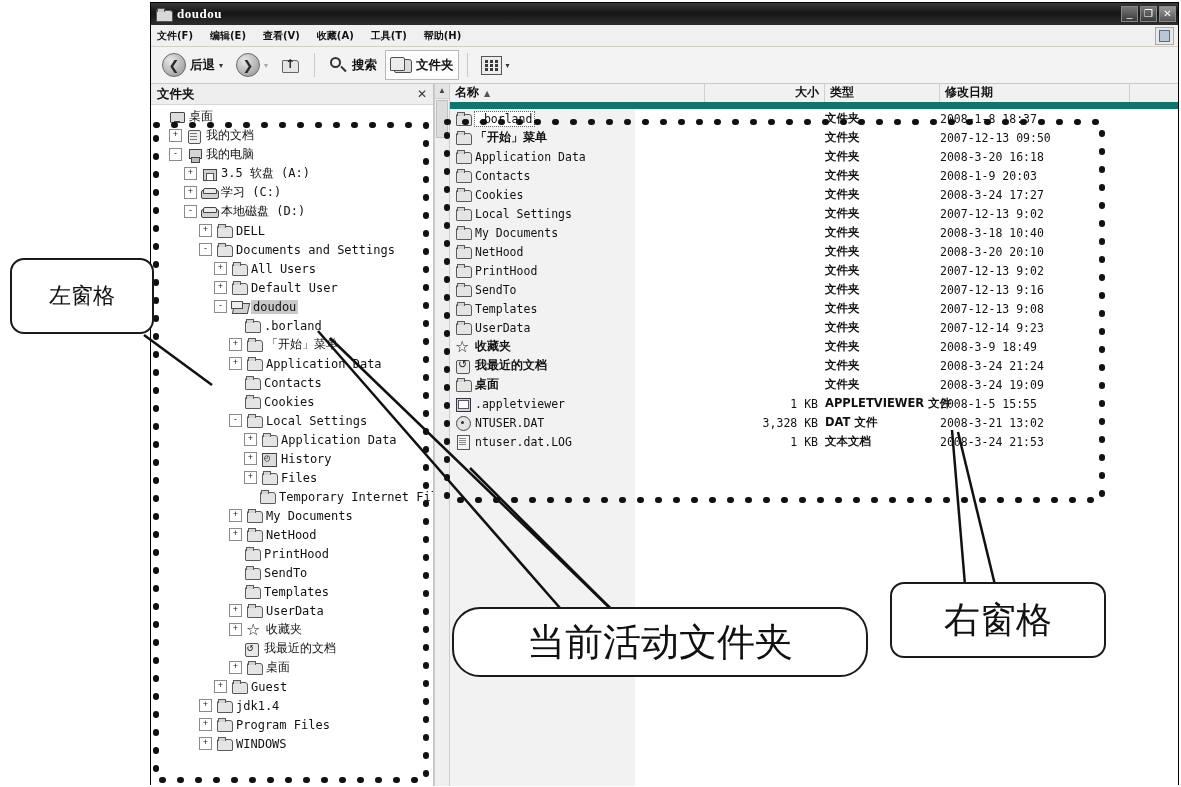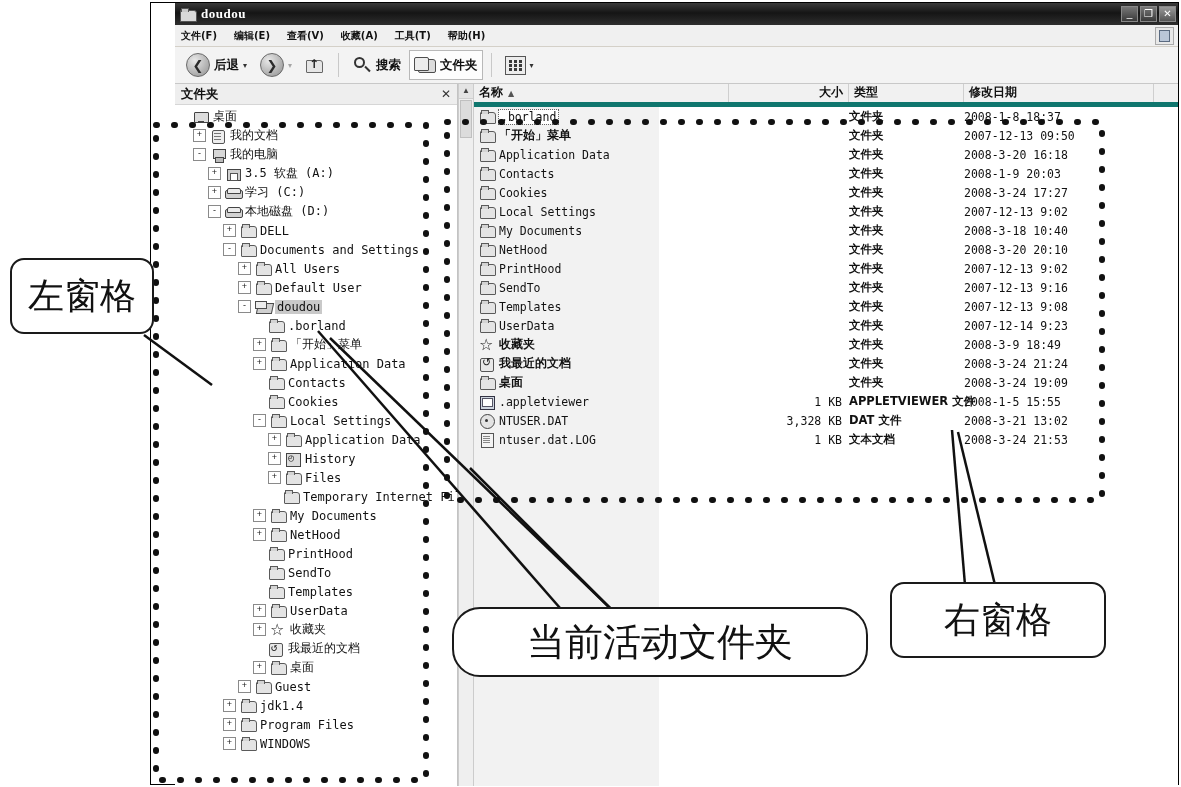--- a/index.html
+++ b/index.html
@@ -1,21 +1,21 @@
 <!DOCTYPE html>
 <html><head>
 <meta charset="utf-8">
 <style>
   html,body{margin:0;padding:0;background:#fff;}
   body{width:1181px;height:787px;position:relative;overflow:hidden;
        font-family:"Liberation Sans","DejaVu Sans",sans-serif;}
 
   
   #explorer-window{position:absolute;left:150px;top:2px;width:1029px;height:783px;
-      background:#fff;border:1px solid #000;box-sizing:border-box;padding-left:24px;}
+      background:#fff;border:1px solid #000;box-sizing:border-box;}
 
   
   .titlebar{height:22px;background:linear-gradient(to bottom,#3a3a3a 0%,#151515 45%,#2e2e2e 100%);
       display:flex;align-items:center;padding:0 2px 0 5px;color:#fff;}
   .titlebar .tb-icon{width:16px;height:14px;margin-right:5px;position:relative;flex:0 0 auto;}
   .titlebar .tb-icon::before{content:"";position:absolute;left:0;top:3px;width:15px;height:10px;
       background:#d8d8d8;border:1px solid #555;border-radius:1px 3px 1px 1px;}
   .titlebar .tb-icon::after{content:"";position:absolute;left:1px;top:1px;width:6px;height:3px;
       background:#c8c8c8;border:1px solid #555;border-bottom:none;}
   .tb-title{font-size:13px;font-weight:bold;letter-spacing:.5px;flex:1;
@@ -135,21 +135,21 @@
 
   
   #tree-scrollbar{width:14px;flex:0 0 auto;background:#efefef;border-left:1px solid #ccc;
       border-right:1px solid #ccc;display:flex;flex-direction:column;}
   #tree-scrollbar .sb-btn{height:14px;background:#e4e4e4;border-bottom:1px solid #cfcfcf;
       font-size:8px;text-align:center;line-height:14px;color:#444;}
   #tree-scrollbar .sb-thumb{height:36px;background:#dcdcdc;border:1px solid #c0c0c0;margin:1px;}
 
   
   #files-pane{flex:1;display:flex;flex-direction:column;background:#fff;position:relative;}
-  .col-head{height:18px;background:#f1f1f1;border-bottom:5px solid #0f766e;display:flex;align-items:center;}
+  .col-head{height:18px;background:#f1f1f1;border-bottom:7px solid #0f766e;display:flex;align-items:center;}
   .ch{font-size:12px;font-weight:bold;color:#111;box-sizing:border-box;padding-left:5px;
       border-right:1px solid #cfcfcf;height:18px;line-height:17px;white-space:nowrap;
       font-family:"DejaVu Sans","Liberation Sans",sans-serif;}
   .ch.name{width:255px;}
   .ch.size{width:120px;text-align:right;padding-right:5px;}
   .ch.type{width:115px;}
   .ch.date{width:190px;}
   .ch.tail{flex:1;border-right:none;}
   .ch .sortarrow{font-size:8px;margin-left:5px;color:#555;}
   .rows{flex:1;position:relative;}
@@ -616,21 +616,21 @@
 
   <path d="M560,608 L318,331" fill="none" stroke="#111" stroke-width="2.5"></path>
   <path d="M610,608 L330,338" fill="none" stroke="#111" stroke-width="2.5"></path>
   <path d="M610,608 L470,468" fill="none" stroke="#111" stroke-width="2.5"></path>
 
   <path d="M965,585 L952,430" fill="none" stroke="#111" stroke-width="2.5"></path>
   <path d="M995,585 L958,432" fill="none" stroke="#111" stroke-width="2.5"></path>
 </svg>
 
 <div class="callout" style="left:10px;top:258px;width:140px;height:72px;border-radius:14px;">
-  <span style="font-size:36px;font-family:Liberation Mono, monospace;">左窗格</span>
+  <span style="font-size:22px;font-family:Liberation Mono, monospace;">左窗格</span>
 </div>
 
 <div class="callout" style="left:452px;top:607px;width:412px;height:66px;border-radius:28px;">
   <span style="font-size:38px;">当前活动文件夹</span>
 </div>
 
 <div class="callout" style="left:890px;top:582px;width:212px;height:72px;border-radius:14px;">
   <span style="font-size:36px;">右窗格</span>
 </div>
 

